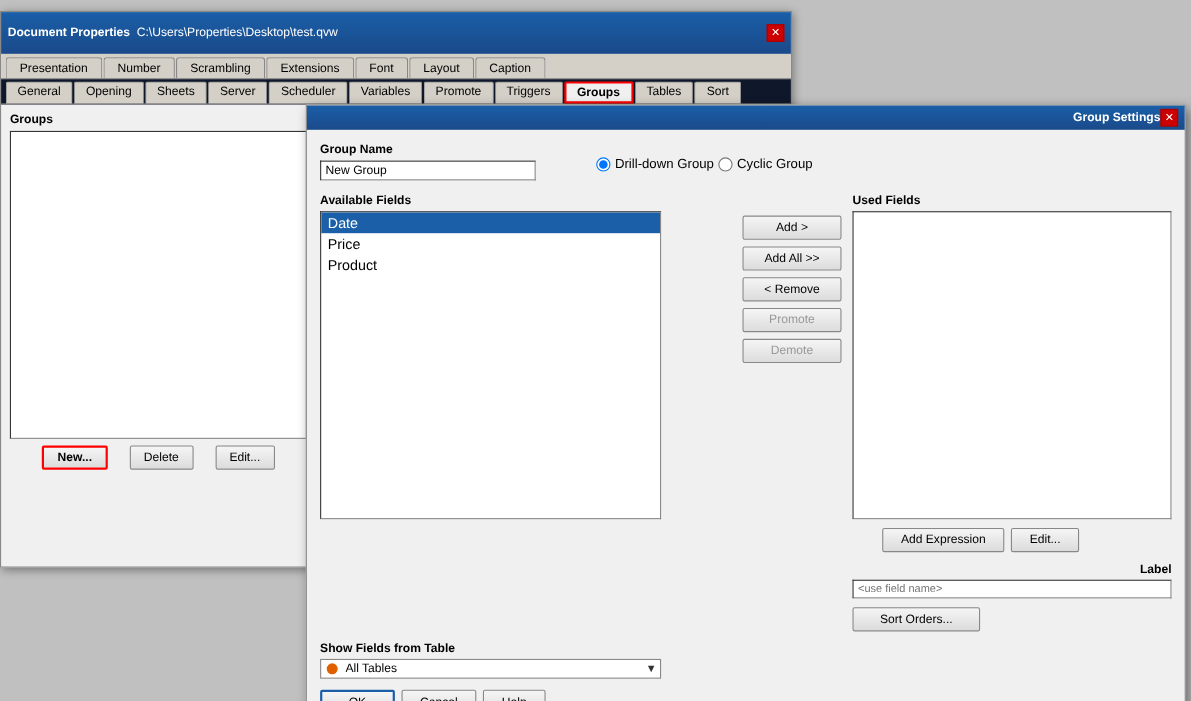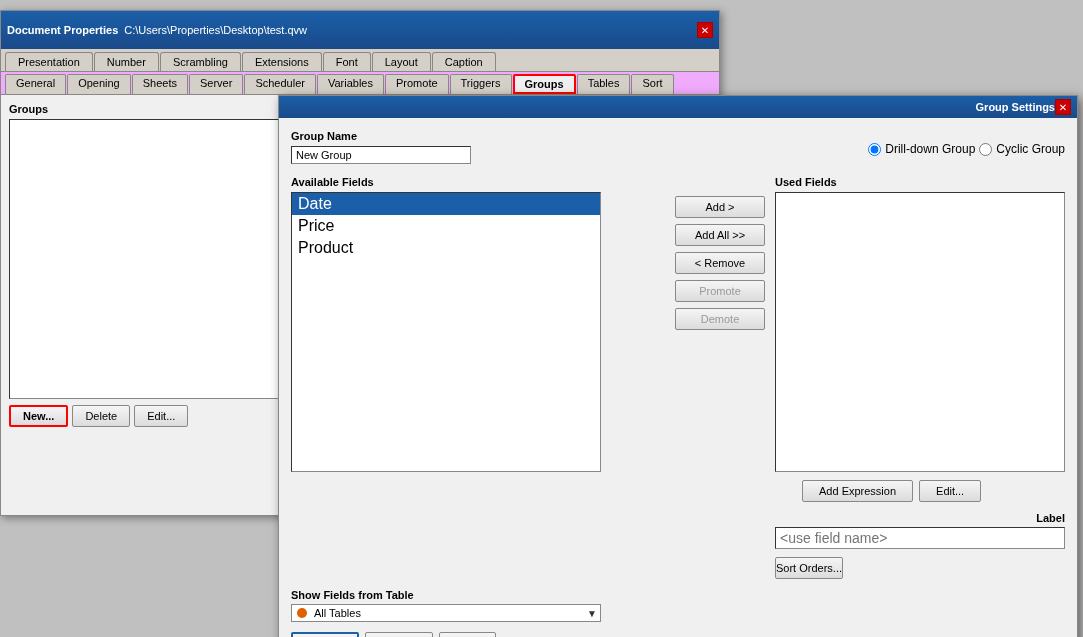--- a/index.html
+++ b/index.html
@@ -64,21 +64,21 @@
       border-bottom: none;
       cursor: pointer;
       font-size: 11px;
       color: #000;
       border-radius: 3px 3px 0 0;
     }
 
     
     .tabs-row2 {
       display: flex;
-      background: #f0abfc;
+      background: #0f172a;
       border-bottom: 1px solid #888;
       padding: 2px 4px 0;
       gap: 1px;
     }
     .tab2 {
       padding: 2px 10px;
       background: #d4d0c8;
       border: 1px solid #888;
       border-bottom: none;
       cursor: pointer;
@@ -111,22 +111,23 @@
     }
     .groups-listbox {
       width: 100%;
       height: 280px;
       background: white;
       border: 1px inset #888;
       overflow-y: auto;
     }
     .groups-buttons {
       display: flex;
-      gap: 4px;
+      gap: 20px;
       margin-top: 6px;
+      justify-content: center;
     }
     .btn {
       padding: 3px 12px;
       background: linear-gradient(to bottom, #f5f5f5, #dcdcdc);
       border: 1px solid #888;
       cursor: pointer;
       font-size: 11px;
       border-radius: 2px;
     }
     .btn-new {
@@ -171,32 +172,31 @@
       justify-content: center;
     }
     .dialog-body {
       padding: 12px;
     }
 
     
     .group-name-row {
       display: flex;
       align-items: flex-start;
-      gap: 24px;
+      gap: 55px;
       margin-bottom: 12px;
-      justify-content: space-between;
     }
     .group-name-section {}
     .group-name-label {
       font-size: 11px;
       font-weight: bold;
       margin-bottom: 4px;
     }
     .group-name-input {
-      width: 180px;
+      width: 196px;
       padding: 2px 4px;
       border: 1px inset #888;
       font-size: 11px;
       background: white;
     }
     .radio-section {
       display: flex;
       flex-direction: row;
       gap: 4px;
       margin-top: 12px;
@@ -225,21 +225,21 @@
     .fields-listbox {
       width: 310px;
       height: 280px;
       background: white;
       border: 1px inset #888;
       overflow-y: auto;
     }
     .field-item {
       padding: 2px 6px;
       cursor: pointer;
-      font-size: 16px;
+      font-size: 13px;
     }
     .field-item.selected { background: #1a5fa8; color: white; }
 
     
     .action-buttons {
       display: flex;
       flex-direction: column;
       gap: 6px;
       padding-top: 20px;
       align-items: center;
@@ -292,27 +292,27 @@
     .label-text {
       font-size: 11px;
       font-weight: bold;
       margin-bottom: 3px;
       text-align: right;
     }
     .label-input {
       width: 290px;
       padding: 2px 4px;
       border: 1px inset #888;
-      font-size: 14px;
+      font-size: 10px;
       background: white;
       color: #999;
     }
 
     .sort-orders-btn {
-      padding: 4px 0;
+      padding: 4px 24px;
       background: linear-gradient(to bottom, #f5f5f5, #dcdcdc);
       border: 1px solid #888;
       cursor: pointer;
       font-size: 11px;
       border-radius: 2px;
       margin-top: 8px;
     }
 
     
     .show-fields-row {

